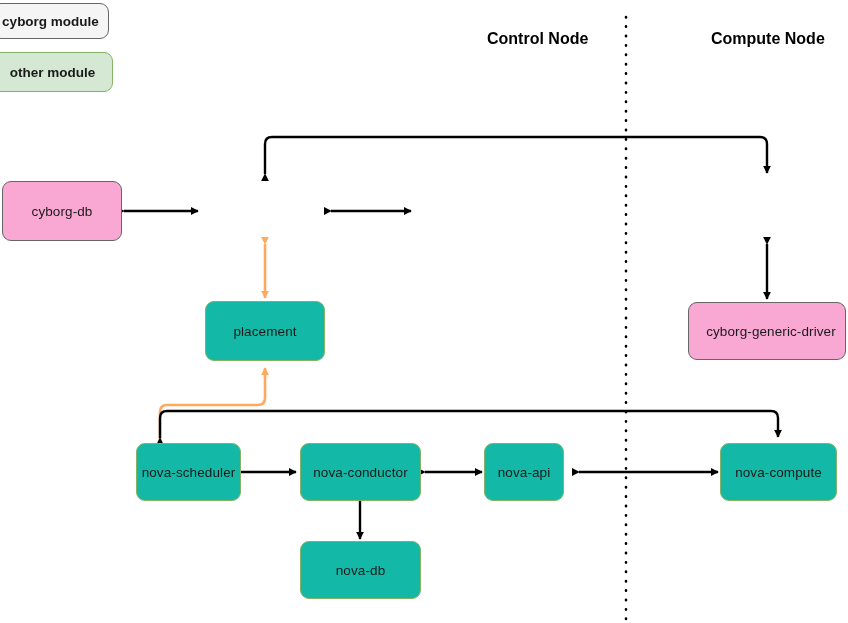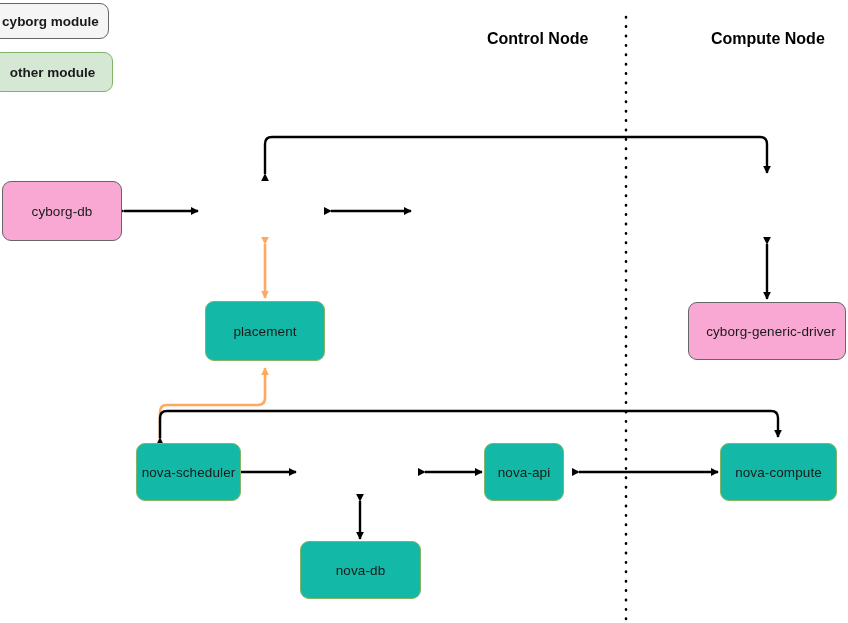--- a/index.html
+++ b/index.html
@@ -142,20 +142,23 @@
   </div>
 
   <div class="node other" style="left:205px; top:301px; width:120px; height:60px;">
     <span class="node-label">placement</span>
   </div>
 
   <div class="node other" style="left:100px; top:443px; width:105px; height:58px;margin-left:36px;">
     <span class="node-label">nova-scheduler</span>
   </div>
 
+  <div class="node other" style="left:300px; top:443px; width:121px; height:58px;">
+    <span class="node-label">nova-conductor</span>
+  </div>
 
   <div class="node other" style="left:484px; top:443px; width:80px; height:58px;">
     <span class="node-label">nova-api</span>
   </div>
 
   <div class="node other" style="left:300px; top:541px; width:121px; height:58px;">
     <span class="node-label">nova-db</span>
   </div>
 
   <div class="node other" style="left:720px; top:443px; width:117px; height:58px;">

